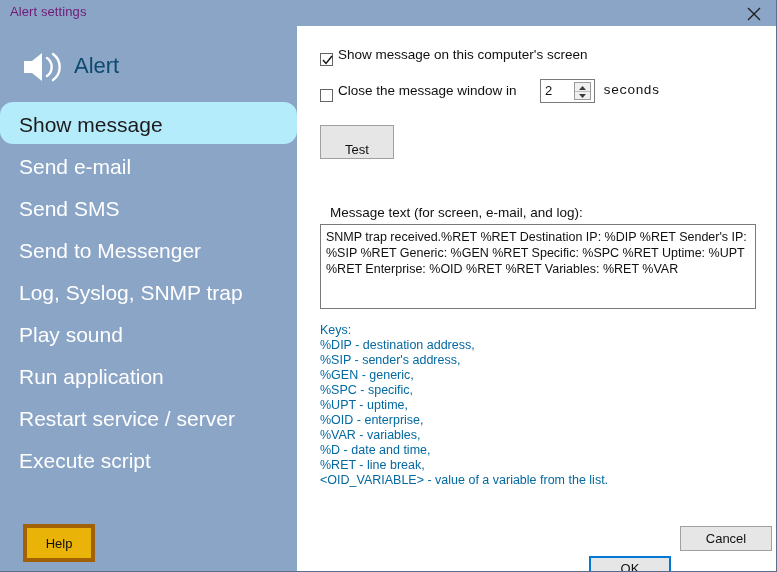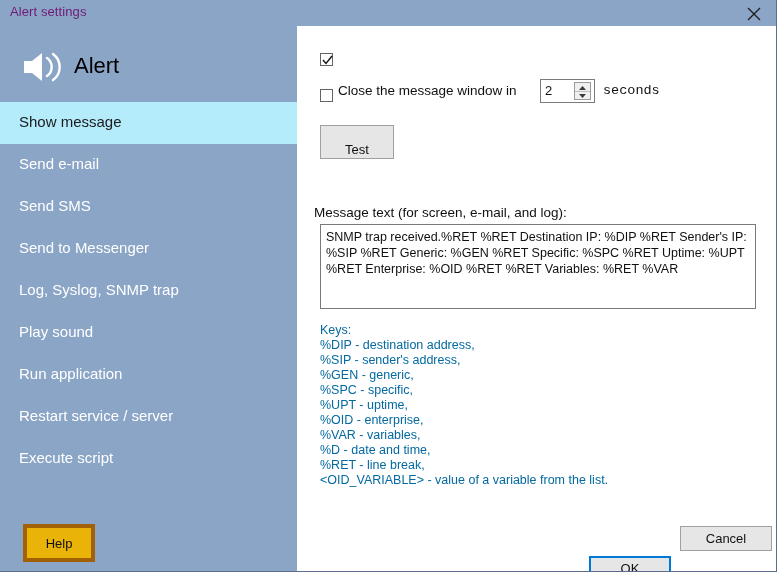--- a/index.html
+++ b/index.html
@@ -64,31 +64,32 @@
     left: 22px;
     top: 24px;
     width: 44px;
     height: 34px;
   }
   #brand .brand-label {
     position: absolute;
     left: 74px;
     top: 27px;
     font-size: 22px;
-    color: #000000;
+    color: #0c4a6e;
     font-weight: 400;
   }
   .nav-item {
     position: absolute;
     left: 0;
     width: 297px;
     height: 42px;
     cursor: pointer;
     color: #ffffff;
-    font-size: 15px;
+    font-size: 21px;
+    border-radius: 13px;
   }
   .nav-item span {
     position: absolute;
     left: 19px;
     top: 11px;
     white-space: nowrap;
   }
   .nav-item.active {
     background: #b5ecfc;
   }
@@ -208,21 +209,21 @@
     background: #e6e6e6;
     border: 1px solid #a0a0a0;
     font-size: 13px;
     color: #101010;
     font-family: "Liberation Sans", sans-serif;
     cursor: pointer;
     padding: 16px;
   }
   #msg-label {
     position: absolute;
-    left: 16px;
+    left: 32px;
     top: 179px;
     font-size: 13.5px;
     color: #101010;
     white-space: nowrap;
     text-align: center;
   }
   #msg-text {
     position: absolute;
     left: 22px;
     top: 198px;
@@ -334,20 +335,21 @@
     <button id="help-button">Help</button>
   </div>
 
   <div id="main">
 
     <div class="cbox" id="chk-show">
       <svg width="11" height="11" viewBox="0 0 11 11">
         <polyline points="1,5 4,8.5 10,1" fill="none" stroke="#101010" stroke-width="1.4"></polyline>
       </svg>
     </div>
+    <div class="row-check cb-label" id="chk-show-label">Show message on this computer's screen</div>
 
     <div class="cbox" id="chk-close"></div>
     <div class="row-check cb-label" id="chk-close-label">Close the message window in</div>
 
     <div id="spin-wrap">
       <div id="spin-value">2</div>
       <div id="spin-buttons">
         <div class="half">
           <svg width="9" height="6" viewBox="0 0 9 6">
               <polygon points="4.5,1 8,5 1,5" fill="#3b3b3b"></polygon>

